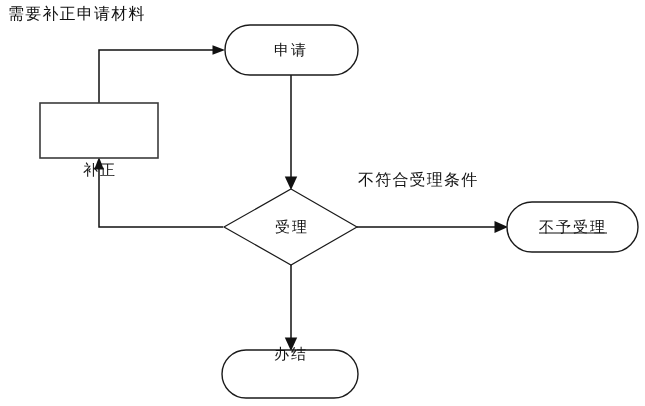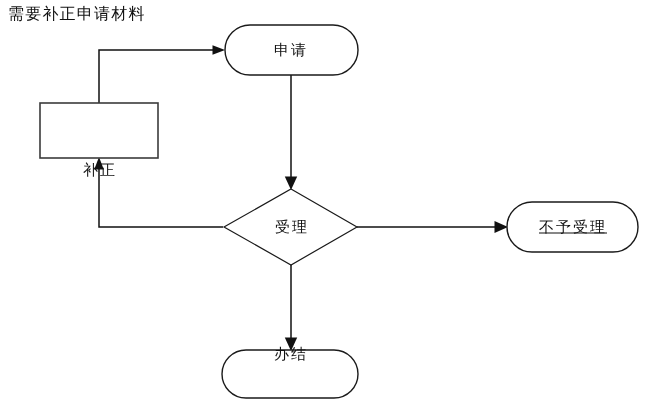--- a/index.html
+++ b/index.html
@@ -125,14 +125,15 @@
   <div class="node-label" style="left:100px; top:130px;margin-top:40px;">补正</div>
 
   <div class="node-label" style="left:292px; top:227px;text-align:center;">受理</div>
 
   <div class="node-label" style="left:573px; top:227px;text-decoration:underline;">不予受理</div>
 
   <div class="node-label" style="left:291px; top:354px;">办结</div>
 
   <div class="edge-label" id="label-need-supplement">需要补正申请材料</div>
 
+  <div class="edge-label" id="label-not-meet-condition">不符合受理条件</div>
 
 </div>
 
 </body></html>

